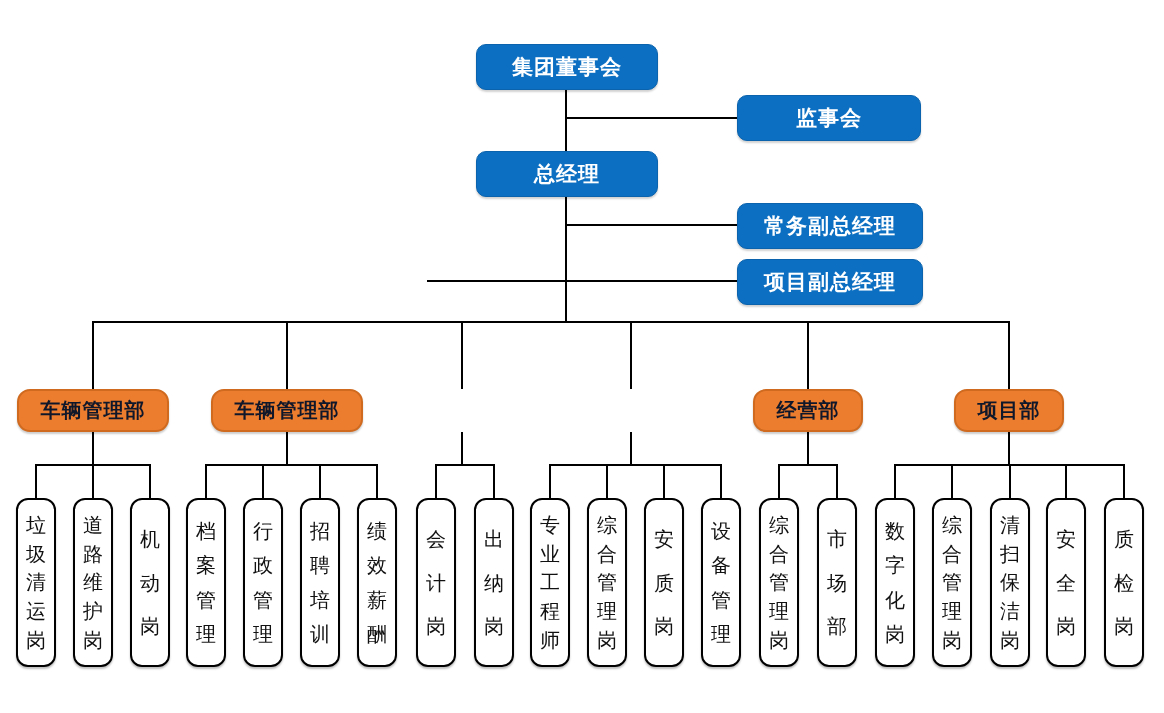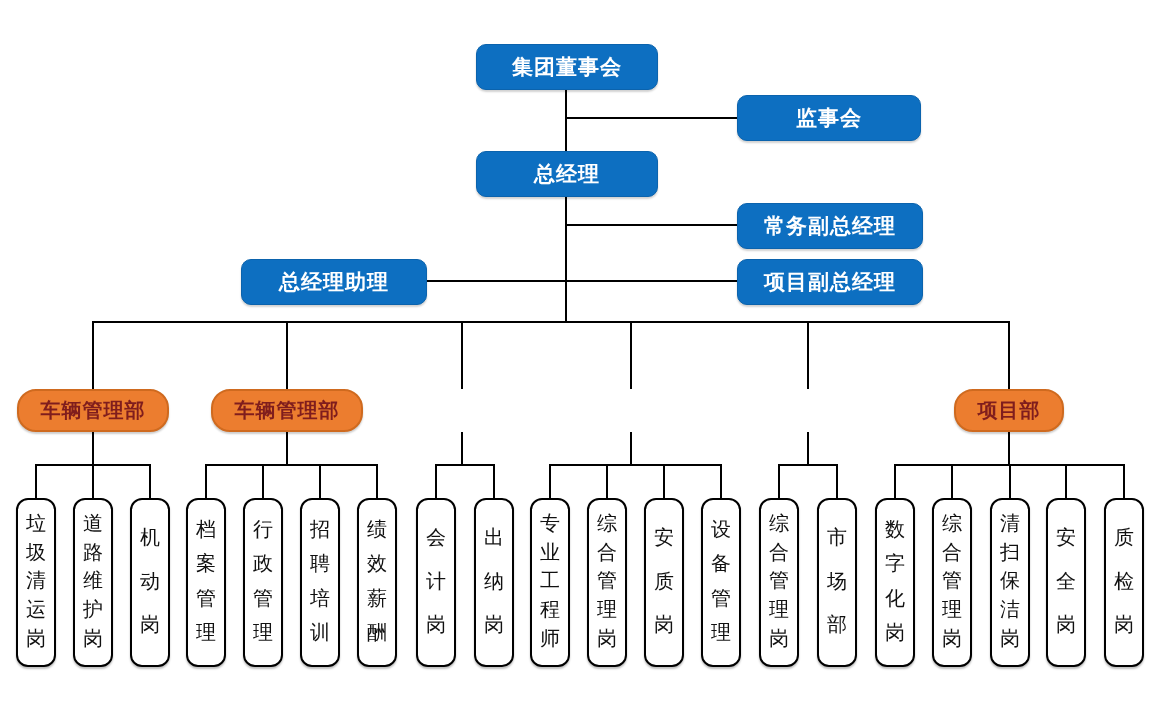--- a/index.html
+++ b/index.html
@@ -1,42 +1,42 @@
 <!DOCTYPE html>
 <html style="--blue: #0d6fc1; --blue-border: #0b63ad; --orange: #ec7d2f; --orange-border: #cf6a1f; --line: #000000;"><head>
 <meta charset="utf-8">
 <style>
   html,body{margin:0;padding:0;background:#ffffff;}
   #canvas{
     position:relative;
     width:1164px;height:713px;
     background:#ffffff;
-    font-family:Liberation Mono, monospace;
+    font-family:Liberation Sans, sans-serif;
     overflow:hidden;
   }
   .node{
     position:absolute;
     display:flex;align-items:center;justify-content:center;
     box-sizing:border-box;
     text-align:center;
   }
   .blue{
     height:46px;
     background:var(--blue,#0d6fc1);
     border:1px solid var(--blue-border,#0b63ad);
     border-radius:10px;
     color:#ffffff;font-size:21px;font-weight:bold;letter-spacing:1px;
     box-shadow:0 2px 2px rgba(0,0,0,0.18);
   }
   .orange{
     height:43px;top:389px;
     background:var(--orange,#ec7d2f);
     border:2px solid var(--orange-border,#cf6a1f);
-    border-radius:19px;
-    color:#7f1d1d;font-size:20px;font-weight:bold;letter-spacing:1px;
+    border-radius:13px;
+    color:#0f172a;font-size:20px;font-weight:bold;letter-spacing:1px;
     box-shadow:0 2px 2px rgba(0,0,0,0.2);
   }
   .pos{
     top:498px;width:40px;height:169px;
     background:#ffffff;
     border:2px solid var(--line,#000000);
     border-radius:12px;
     color:#111111;font-size:20px;font-weight:500;
     flex-direction:column;justify-content:space-evenly;
     padding:6px 0;
@@ -103,25 +103,25 @@
   <div class="vline" style="left:894px;top:464px;height:34px"></div>
   <div class="vline" style="left:951px;top:464px;height:34px"></div>
   <div class="vline" style="left:1009px;top:464px;height:34px"></div>
   <div class="vline" style="left:1065px;top:464px;height:34px"></div>
   <div class="vline" style="left:1123px;top:464px;height:34px"></div>
 
   <div class="node blue" style="left:476px;top:44px;width:182px">集团董事会</div>
   <div class="node blue" style="left:737px;top:95px;width:184px">监事会</div>
   <div class="node blue" style="left:476px;top:151px;width:182px">总经理</div>
   <div class="node blue" style="left:737px;top:203px;width:186px">常务副总经理</div>
-  <div class="node blue" style="left:241px;top:259px;width:186px">总经理助理</div>
   <div class="node blue" style="left:737px;top:259px;width:186px">项目副总经理</div>
 
   <div class="node orange" style="left:17px;width:152px">车辆管理部</div>
   <div class="node orange" style="left:211px;width:152px">车辆管理部</div>
+  <div class="node orange" style="left:753px;width:110px">经营部</div>
   <div class="node orange" style="left:954px;width:110px">项目部</div>
 
   <div class="node pos" style="left:16px">
       <span>垃</span>
       <span>圾</span>
       <span>清</span>
       <span>运</span>
       <span>岗</span>
     </div>
   <div class="node pos" style="left:73px">

